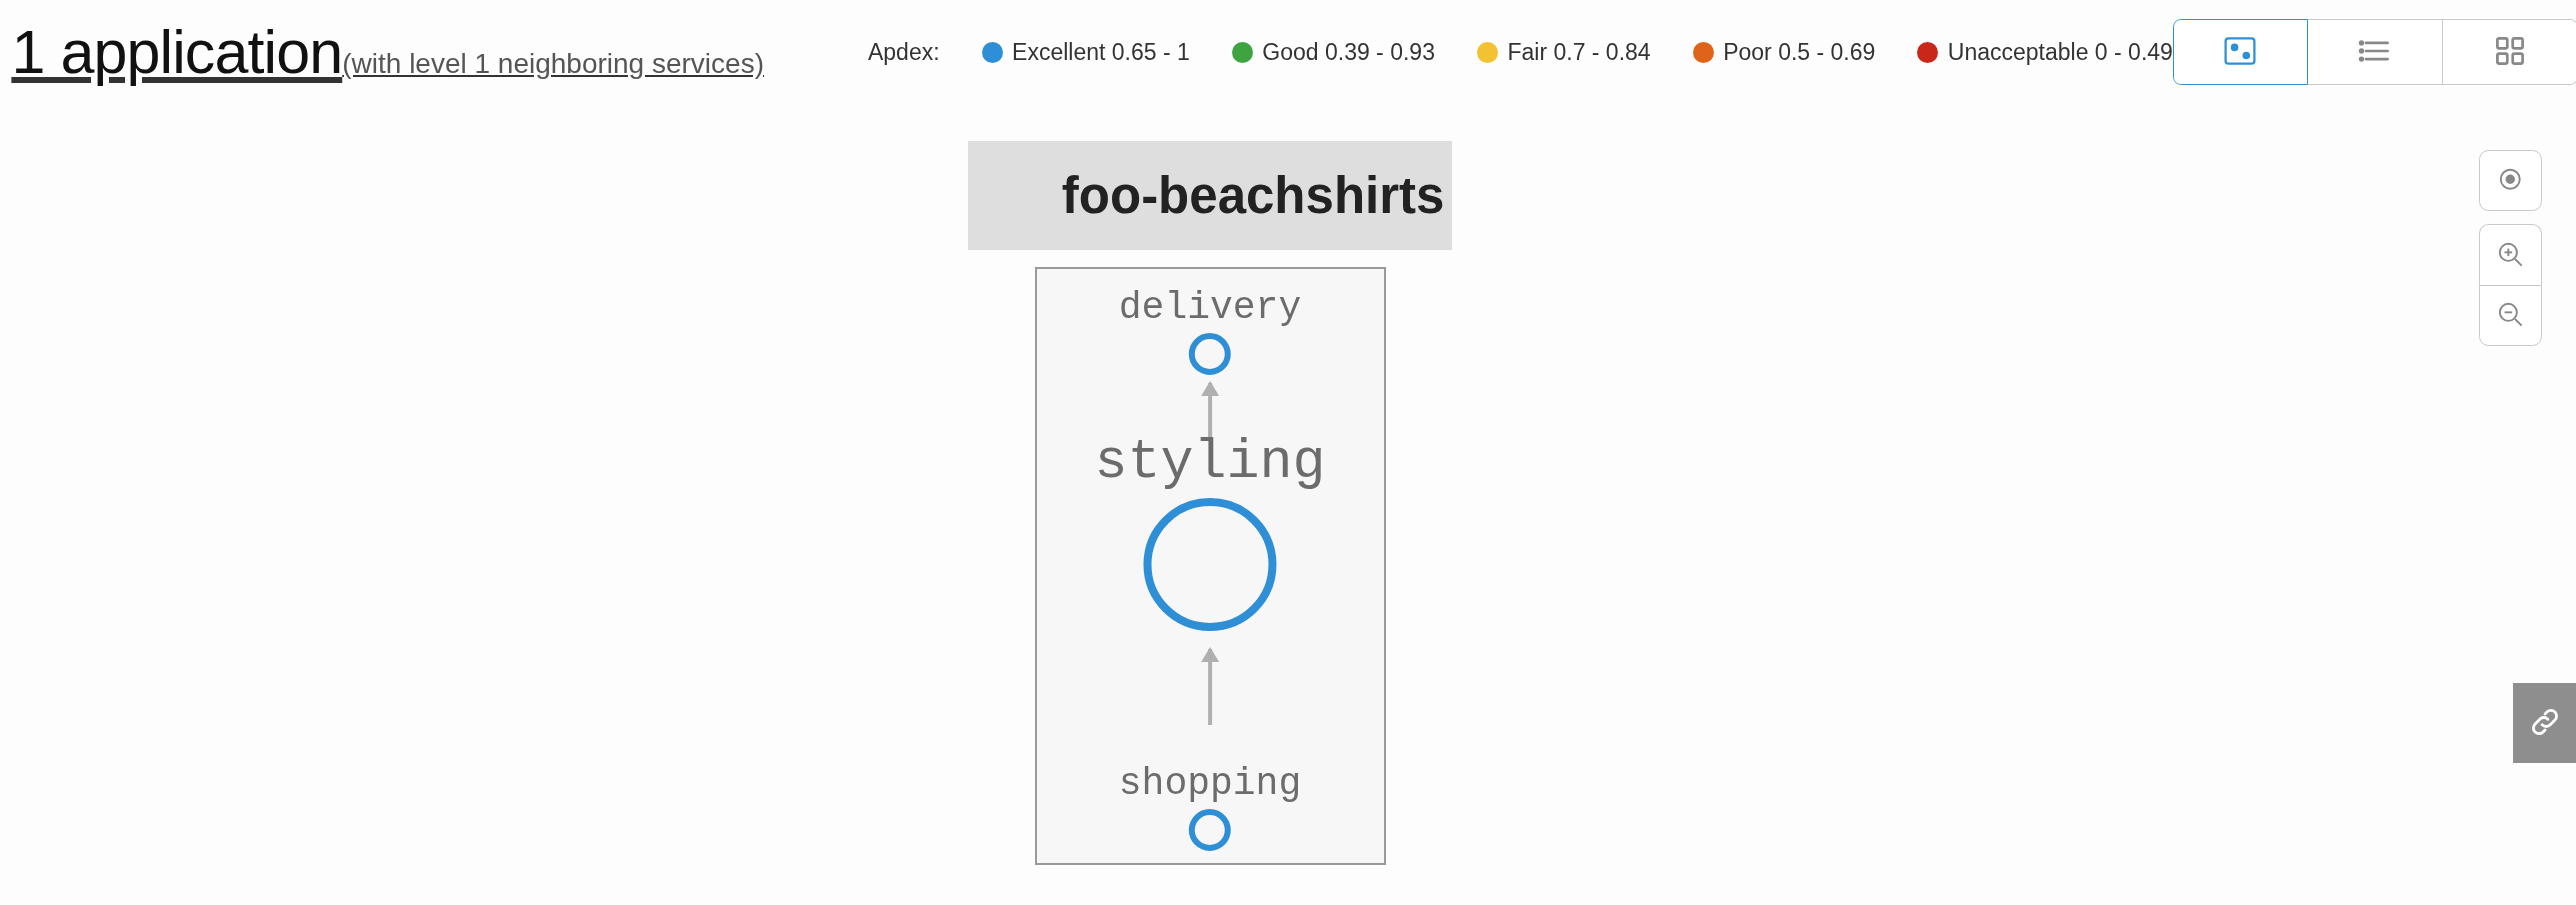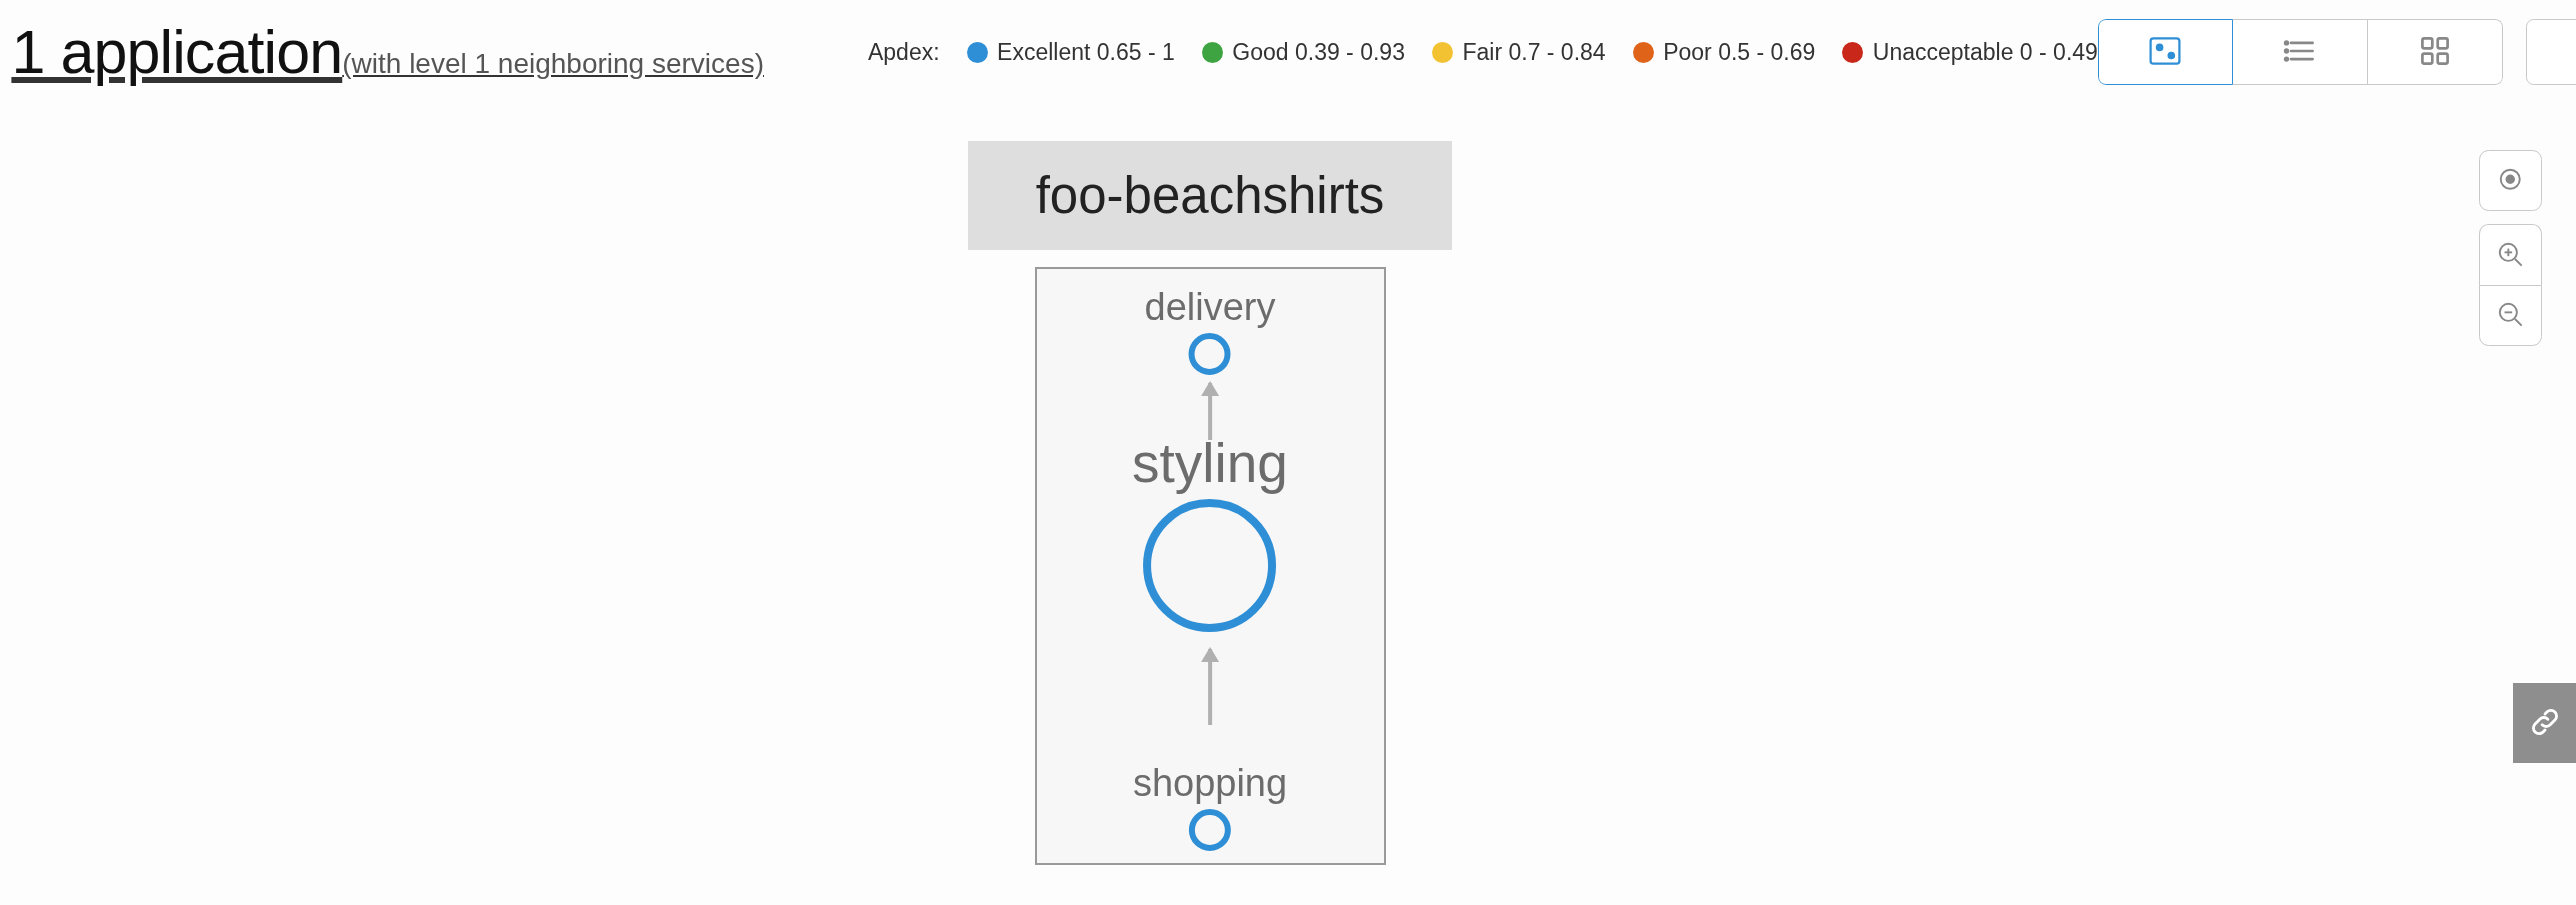--- a/index.html
+++ b/index.html
@@ -37,21 +37,21 @@
   .title-sub {
     font-size: 28px;
     color: #555;
     margin-left: 0;
     font-weight: 300;
   }
 
   .legend {
     display: flex;
     align-items: flex-start;
-    gap: 27px;
+    gap: 42px;
     margin-left: 104px;
     font-size: 23px;
     color: #333;
   }
   .legend-label { font-weight: 400; }
   .legend-item {
     display: flex;
     align-items: center;
     gap: 9.5px;
     white-space: nowrap;
@@ -120,40 +120,41 @@
   .link-tab svg { width: 34px; height: 34px; stroke: #fff; }
 
   
   .app-widget {
     position: absolute;
     left: 968px; top: 46px;
     width: 484px;
   }
   .app-title {
     background: #dedede;
-    text-align: center;
+    text-align: right;
     font-size: 51px;
-    font-weight: 400;
+    font-weight: 700;
     color: #222;
     padding: 25px 7.6px;
   }
   .app-box {
     margin-top: 17px;
     border: 2.8px solid #9a9a9a;
     background: #f7f7f7;
     height: 598px;
     width: 351px;
     margin-left: auto; margin-right: auto;
     position: relative;
   }
 
   .node {
     position: absolute;
     left: 50%; transform: translateX(-50%);
     text-align: center;
+    font-family: Liberation Mono, monospace;
   }
   .node-label {
     color: #6c6c6c;
     font-weight: 300;
   }
   .node-circle {
     border: 6.6px solid #2f8fd6;
     border-radius: 50%;
     background: transparent;
     margin: 3.8px auto 0 auto;

